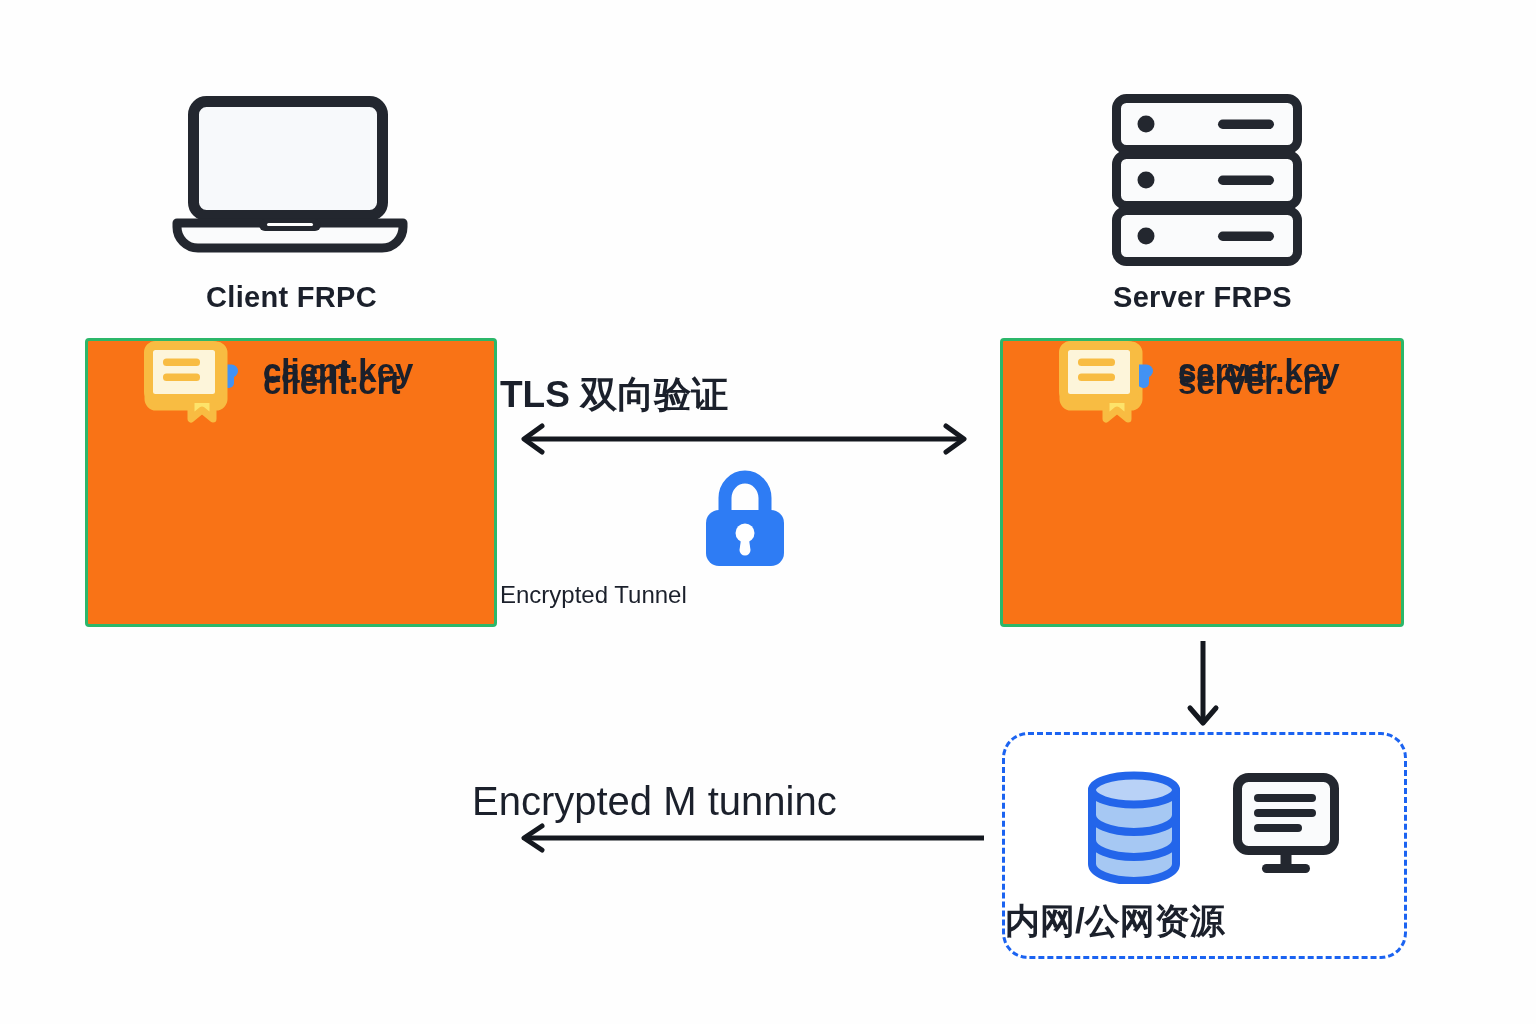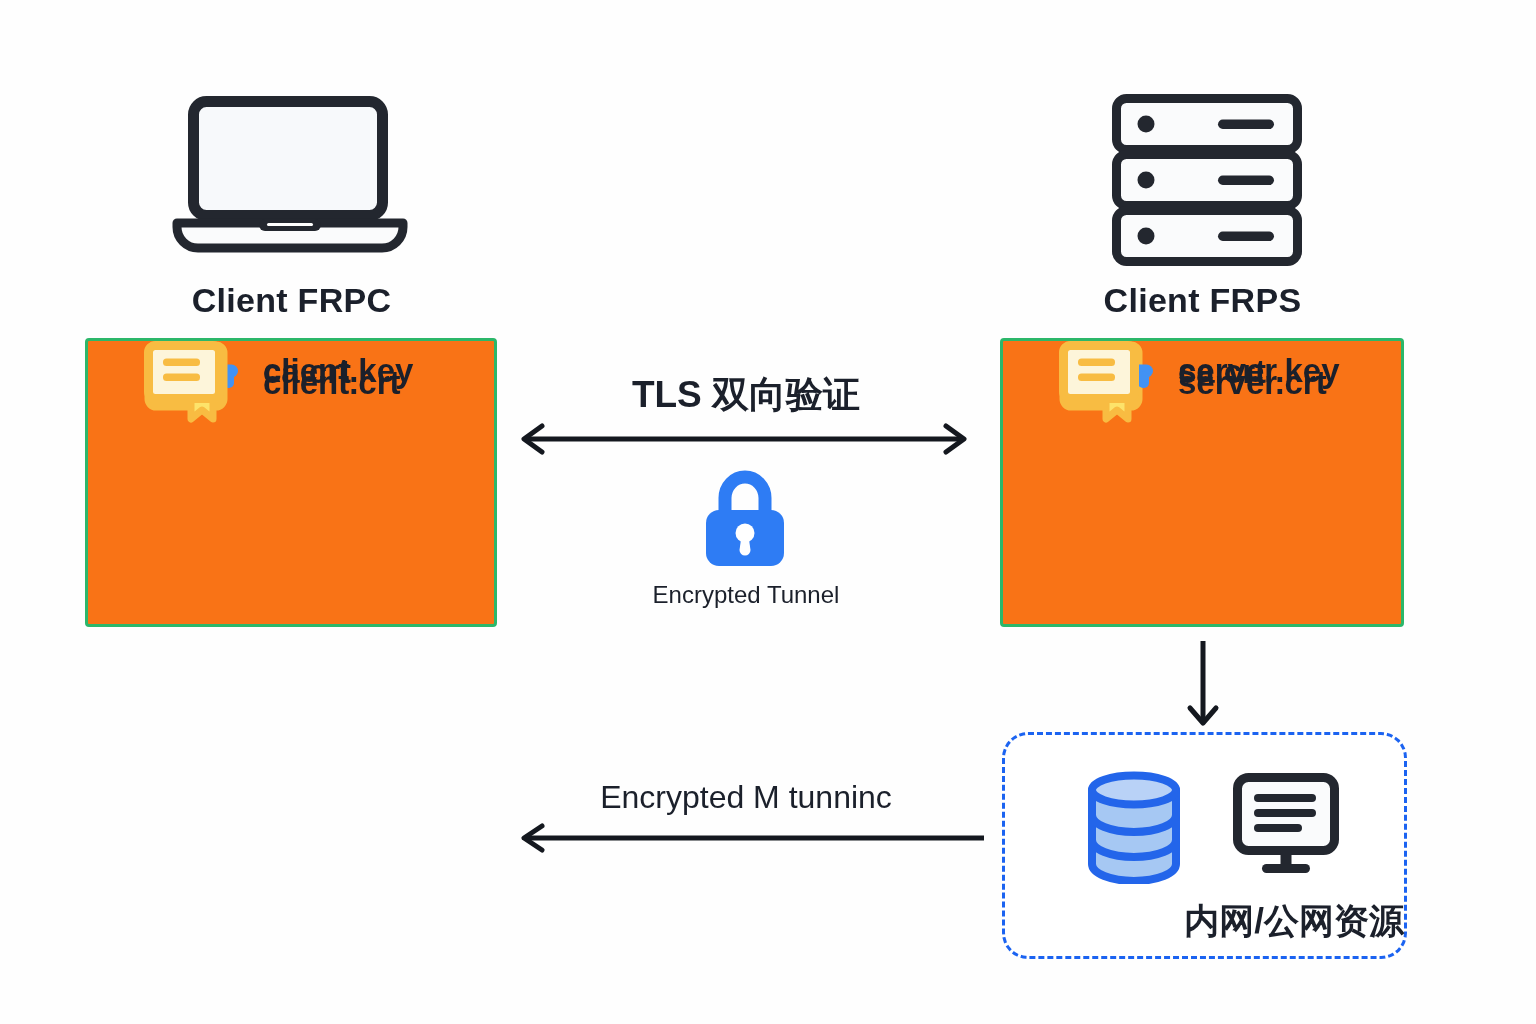--- a/index.html
+++ b/index.html
@@ -17,41 +17,41 @@
     --text-dark:#1b202b;
   }
   html,body{margin:0;padding:0;}
   .canvas{
     position:relative;width:1536px;height:1024px;background:#fefefe;
     font-family:"Liberation Sans", sans-serif;color:var(--text-dark);
     overflow:hidden;
   }
   .abs{position:absolute;}
   .node-title{
-    position:absolute;text-align:center;font-size:34px;font-weight:600;
+    position:absolute;text-align:center;font-size:29px;font-weight:600;
     letter-spacing:0.3px;
   }
   .cred-box{
     position:absolute;background:#f97316;border:3.5px solid var(--green);
     border-radius:4px;
   }
   .cred-row{
     position:absolute;left:56px;right:14px;display:flex;align-items:center;
   }
   .cred-row .icon-col{width:97px;flex:0 0 97px;display:flex;align-items:center;}
   .cred-label{font-size:33px;font-weight:600;margin-left:22px;white-space:nowrap;}
-  .center-label{position:absolute;text-align:center;white-space:nowrap;}
+  .center-label{position:absolute;text-align:left;white-space:nowrap;}
   .tls-label{font-size:37px;font-weight:600;}
   .plain-label{font-size:24px;font-weight:500;}
   .dashed-box{
     position:absolute;border:3.5px dashed var(--dash-blue);border-radius:26px;
     background:#ffffff;
   }
   .res-label{
-    position:absolute;left:0;right:0;text-align:right;
+    position:absolute;left:0;right:0;text-align:left;
     font-size:35px;font-weight:600;white-space:nowrap;
   }
 </style>
 </head>
 <body>
 
 <div class="canvas">
 
   <svg class="abs" style="left:170px;top:92px" width="240" height="166" viewBox="0 0 240 166">
     <rect x="23.5" y="9.5" width="189" height="114" rx="13" fill="#f7f9fb" stroke="#23272f" stroke-width="11"></rect>
@@ -123,21 +123,21 @@
     <rect x="4.5" y="60.5" width="181" height="51" rx="10" fill="#fafbfc" stroke="#23272f" stroke-width="9"></rect>
     <rect x="4.5" y="116.5" width="181" height="51" rx="10" fill="#fafbfc" stroke="#23272f" stroke-width="9"></rect>
     <circle cx="34" cy="30" r="8.5" fill="#23272f"></circle>
     <circle cx="34" cy="86" r="8.5" fill="#23272f"></circle>
     <circle cx="34" cy="142" r="8.5" fill="#23272f"></circle>
     <rect x="106" y="25.5" width="56" height="9.5" rx="4.75" fill="#23272f"></rect>
     <rect x="106" y="81.5" width="56" height="9.5" rx="4.75" fill="#23272f"></rect>
     <rect x="106" y="137.5" width="56" height="9.5" rx="4.75" fill="#23272f"></rect>
   </svg>
 
-  <div class="node-title" style="left:1000px;width:405px;top:281px">Client FRPS</div>
+  <div class="node-title" style="left:1000px;width:405px;top:281px">Server FRPS</div>
 
   <div class="cred-box" style="left:1000px;top:338px;width:398px;height:283px">
 
     <div class="cred-row">
       <span class="icon-col">
         <svg width="84" height="84" viewBox="0 0 84 84">
           <rect x="5" y="5" width="74" height="60" rx="7" fill="var(--cert-fill)" stroke="var(--cert-yellow)" stroke-width="9"></rect>
           <rect x="20" y="21" width="38" height="7.5" rx="3.5" fill="var(--cert-yellow)"></rect>
           <rect x="20" y="36" width="33" height="7.5" rx="3.5" fill="var(--cert-yellow)"></rect>
           <path d="M47,50 h22 v28 l-11,-9 l-11,9 z" fill="var(--ribbon-fill)" stroke="var(--cert-yellow)" stroke-width="7" stroke-linejoin="round"></path>
@@ -190,21 +190,21 @@
       <rect x="21" y="21" width="62" height="8" rx="4" fill="#23272f"></rect>
       <rect x="21" y="36" width="62" height="8" rx="4" fill="#23272f"></rect>
       <rect x="21" y="51" width="48" height="8" rx="4" fill="#23272f"></rect>
       <rect x="47.5" y="77" width="11" height="16" fill="#23272f"></rect>
       <rect x="29" y="91" width="48" height="9" rx="4.5" fill="#23272f"></rect>
     </svg>
 
     <div class="res-label" style="top:163px">内网/公网资源</div>
   </div>
 
-  <div class="center-label plain-label" style="left:500px;width:492px;top:779px;font-size:32px">Encrypted M tunninc</div>
+  <div class="center-label plain-label" style="left:472px;width:492px;top:779px;font-size:40px">Encrypted M tunninc</div>
 
   <svg class="abs" style="left:516px;top:823px" width="472" height="30" viewBox="0 0 472 30">
     <line x1="8" y1="15" x2="468" y2="15" stroke="#14181f" stroke-width="5"></line>
     <polyline points="26,3 8,15 26,27" fill="none" stroke="#14181f" stroke-width="5" stroke-linecap="round" stroke-linejoin="round"></polyline>
   </svg>
 
 
 </div>
 
 </body></html>

